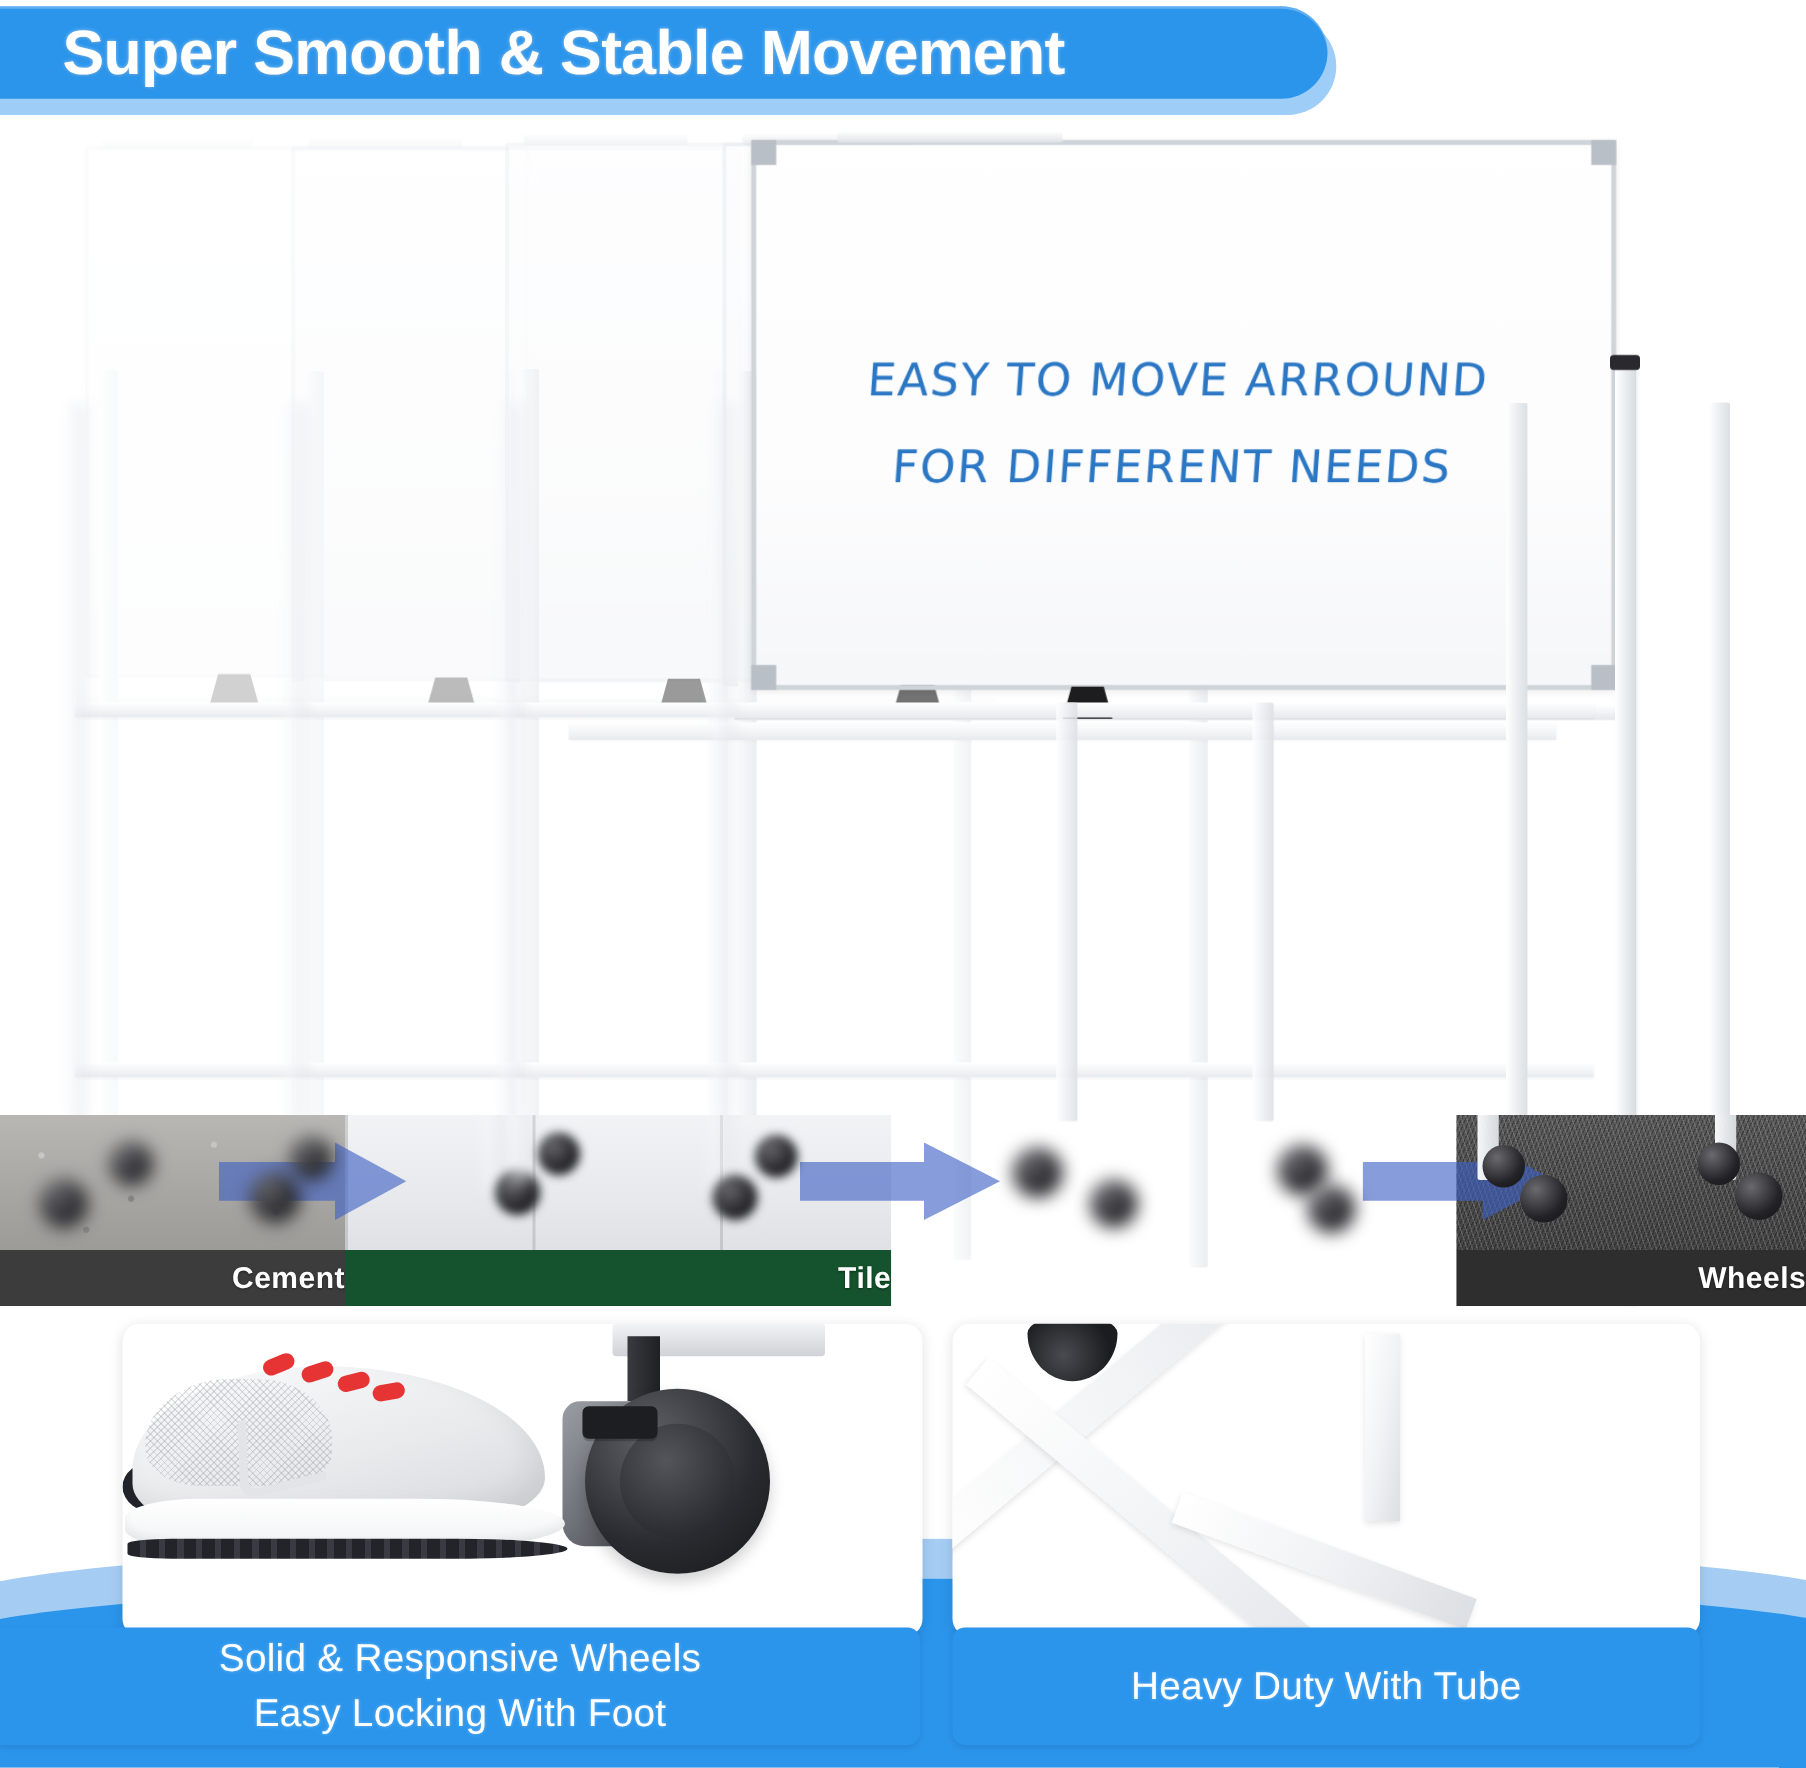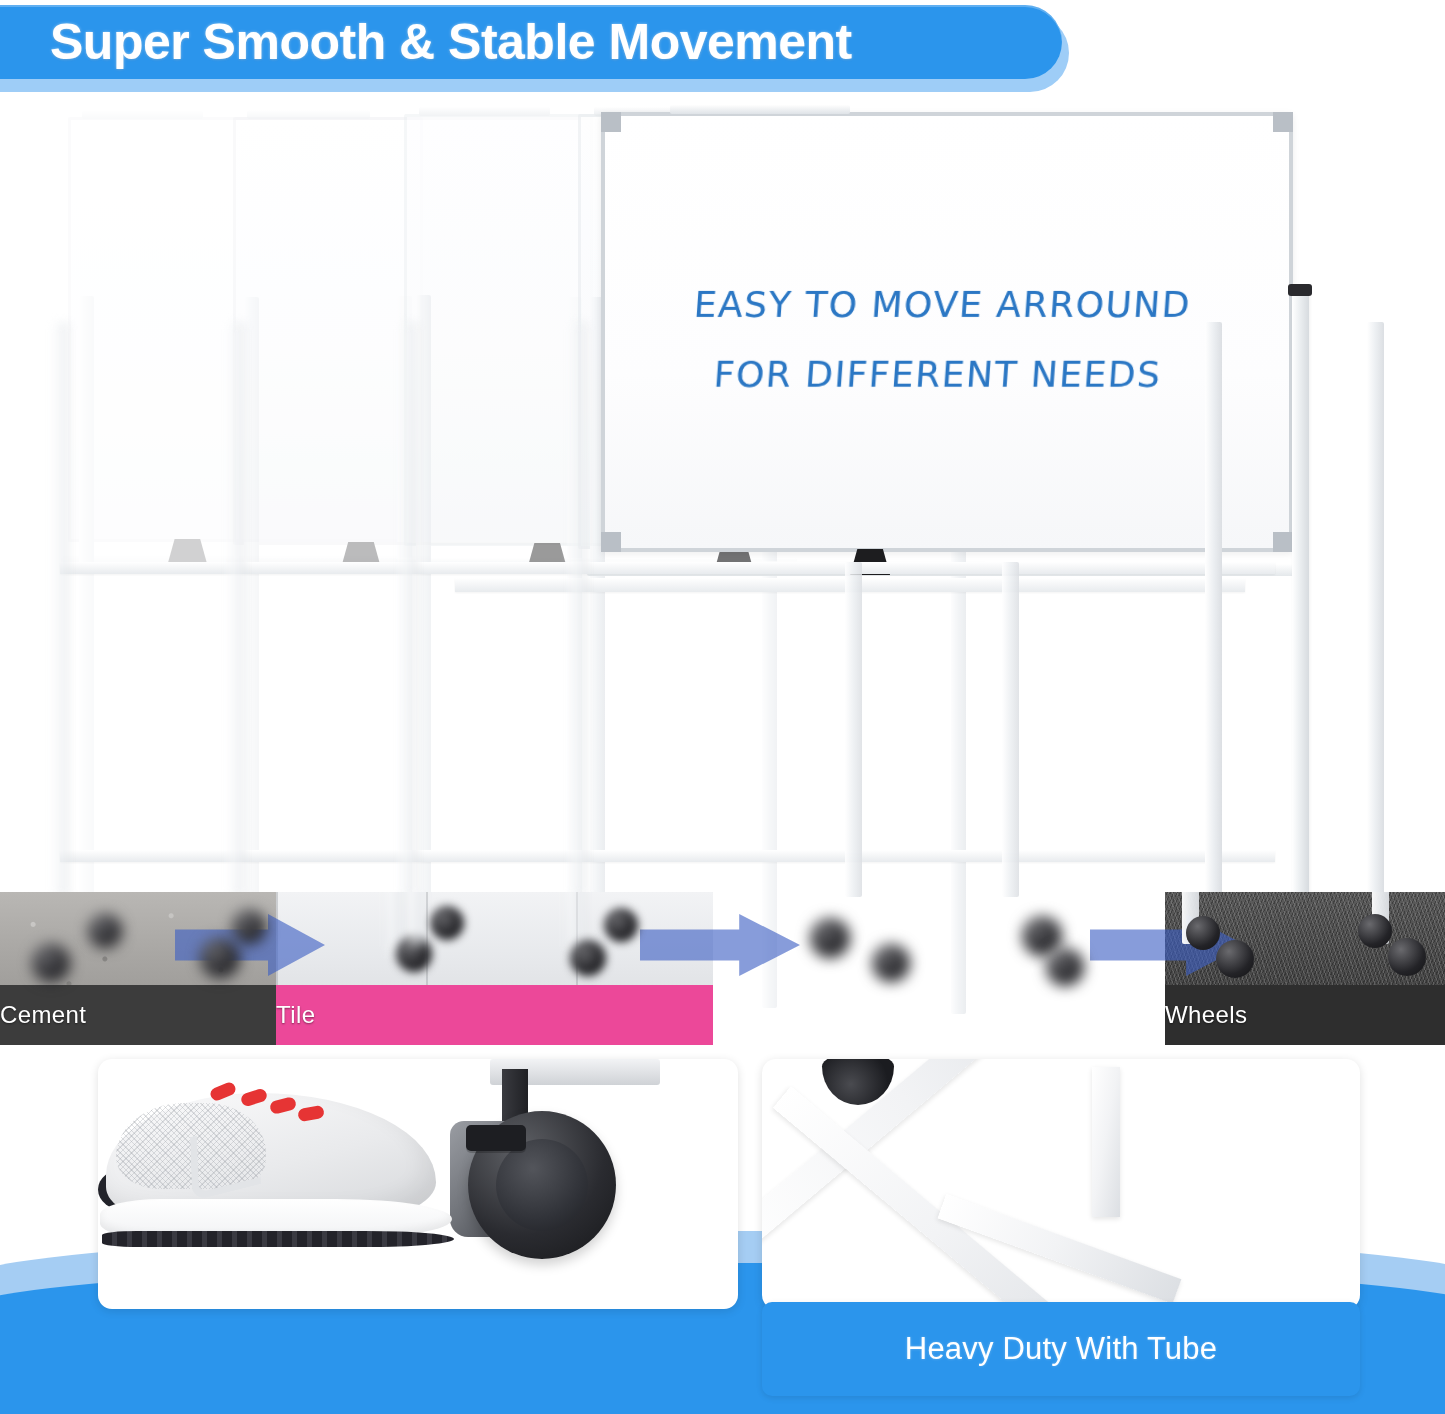--- a/index.html
+++ b/index.html
@@ -118,22 +118,22 @@
   }
 
   
   #floor-strip{
     position:absolute;left:0;top:800px;width:1445px;height:153px;
     overflow:hidden;
   }
   .floor-seg{position:absolute;top:0;height:153px;overflow:hidden;}
   .floor-seg .surface{position:absolute;left:0;top:0;width:100%;height:108px;}
   .floor-seg .band{
-    position:absolute;left:0;bottom:0;width:100%;height:60px;
-    display:flex;align-items:center;justify-content:flex-start;
+    position:absolute;left:0;bottom:0;width:100%;height:45px;
+    display:flex;align-items:center;justify-content:flex-end;font-weight:bold;
   }
   .floor-seg .band span{
     color:#ffffff;font-size:24px;letter-spacing:.4px;
     text-shadow:0 1px 2px rgba(0,0,0,.45);
   }
 
   
   #seg-cement{left:0;width:276px;}
   #seg-cement .surface{
     background:
@@ -147,21 +147,21 @@
   #seg-cement .band{background:#3c3c3c;}
 
   
   #seg-tile{left:276px;width:437px;}
   #seg-tile .surface{
     background:
       linear-gradient(90deg,rgba(175,178,182,.55) 0 2px,transparent 2px) repeat-x,
       linear-gradient(180deg,#f2f3f5 0%,#e7e9ec 60%,#dfe1e4 100%);
     background-size:150px 100%,auto;
   }
-  #seg-tile .band{background:#ec4899;margin-top:40px;}
+  #seg-tile .band{background:#14532d;margin-top:40px;}
 
   
   #seg-plank{left:713px;width:452px;}
   #seg-plank .surface{
     background:
       repeating-linear-gradient(90deg,rgba(120,80,40,.10) 0 1px,transparent 1px 7px),
       repeating-linear-gradient(180deg,rgba(110,70,35,.16) 0 2px,transparent 2px 26px),
       linear-gradient(180deg,#d6ab7b 0%,#cfa273 45%,#c39765 100%);
   }
   #seg-plank .band{
@@ -504,17 +504,21 @@
   </div>
 
   <div class="photo-card" id="photo-frame">
     <div class="tube" id="tube-diag-a"></div>
     <div class="tube" id="tube-diag-b"></div>
     <div class="tube" id="tube-horiz"></div>
     <div class="tube" id="tube-vert"></div>
     <div class="frame-caster"></div>
   </div>
 
+  <div class="caption" id="caption-left">
+    <span class="cl">Solid &amp; Responsive Wheels</span>
+    <span class="cl">Easy Locking With Foot</span>
+  </div>
 
   <div class="caption" id="caption-right">
     <span class="cl">Heavy Duty With Tube</span>
   </div>
 </div>
 
 </body></html>

